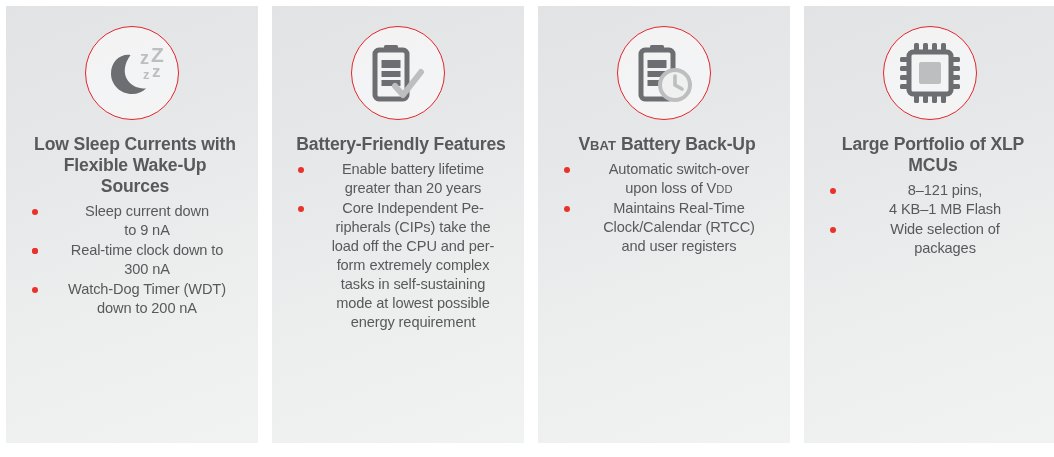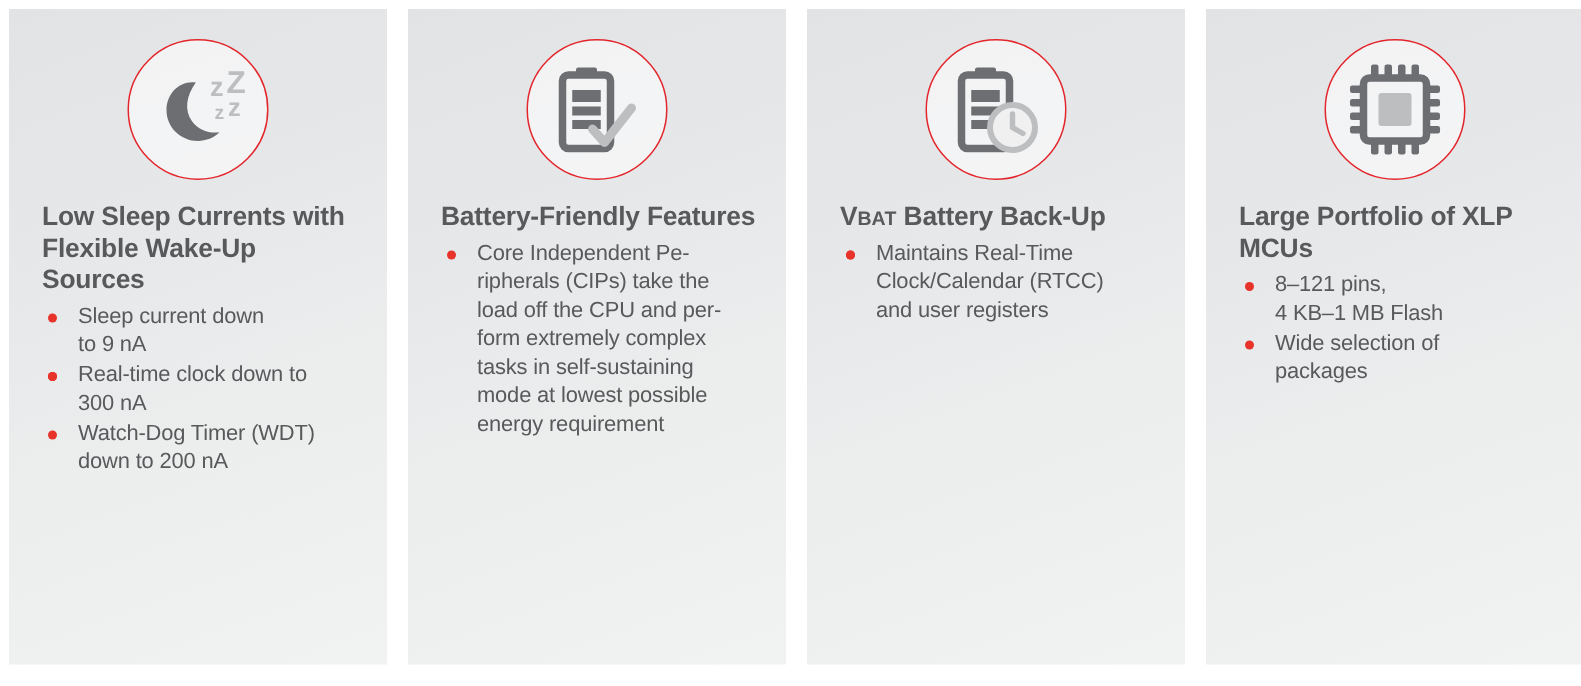--- a/index.html
+++ b/index.html
@@ -52,20 +52,21 @@
     align-items: center;
     justify-content: center;
     box-sizing: border-box;
   }
   .icon-circle svg {
     display: block;
   }
   .card-body {
     padding: 0 16px 0 22px;
     box-sizing: border-box;
+    text-align: center;
   }
   .card-title {
     font-size: 17.6px;
     font-weight: bold;
     color: #58595b;
     line-height: 1.2;
     letter-spacing: -0.15px;
     margin: 0 0 5px 0;
   }
   .card-title .sc {
@@ -162,20 +163,25 @@
             <path d="M30 45 L38 54 L56 31" fill="none" stroke="#bcbec0" stroke-width="6" stroke-linecap="round" stroke-linejoin="round"></path>
           </svg>
         </span>
       </div>
     </div>
     <div class="card-body">
       <div class="card-title">Battery-Friendly Features</div>
       <ul class="bullets">
         <li>
             <span class="dot"></span>
+            <span class="bullet-text">Enable battery lifetime
+greater than 20 years</span>
+          </li>
+        <li>
+            <span class="dot"></span>
             <span class="bullet-text">Core Independent Pe-
 ripherals (CIPs) take the
 load off the CPU and per-
 form extremely complex
 tasks in self-sustaining
 mode at lowest possible
 energy requirement</span>
           </li>
       </ul>
     </div>
@@ -195,20 +201,22 @@
             <path d="M44 35 L44 44 L51 48" fill="none" stroke="#bcbec0" stroke-width="3.6" stroke-linecap="round"></path>
           </svg>
         </span>
       </div>
     </div>
     <div class="card-body">
       <div class="card-title"><span>V</span><span class="sc">BAT</span><span> Battery Back-Up</span></div>
       <ul class="bullets">
         <li>
             <span class="dot"></span>
+            <span class="bullet-text"><span>Automatic switch-over
+upon loss of V</span><span class="sub">DD</span></span>
           </li>
         <li>
             <span class="dot"></span>
             <span class="bullet-text">Maintains Real-Time
 Clock/Calendar (RTCC)
 and user registers</span>
           </li>
       </ul>
     </div>
   </div>

